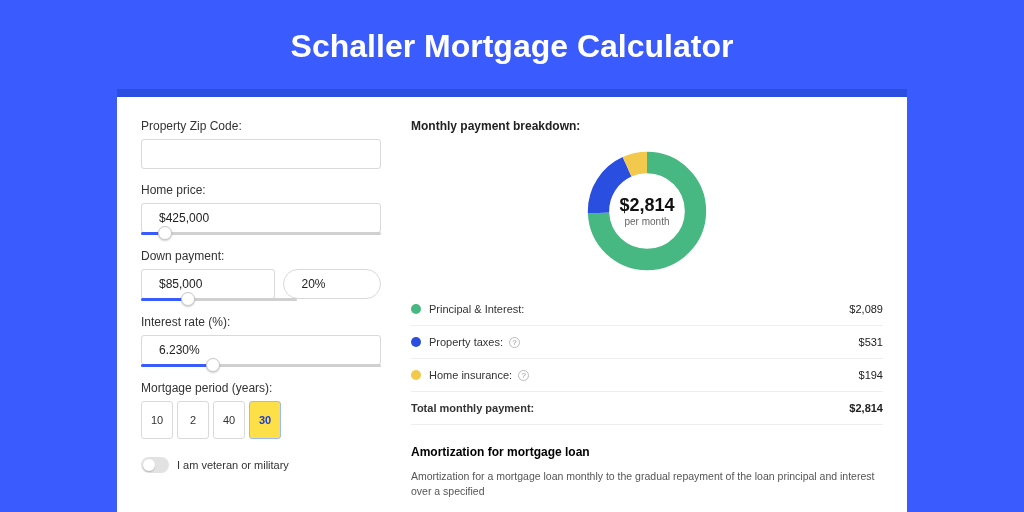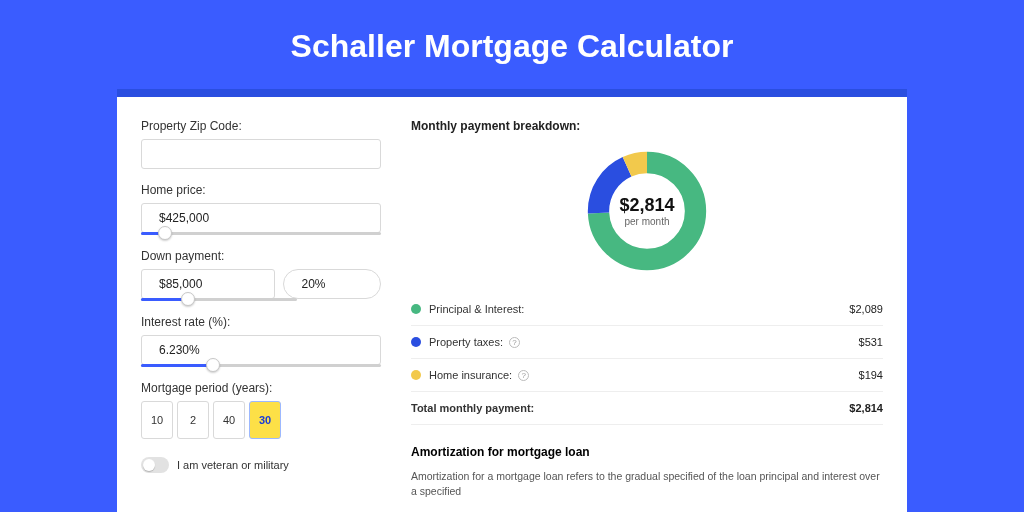--- a/index.html
+++ b/index.html
@@ -191,19 +191,19 @@
 
     <div class="line total-line">
       <span class="name">
             <span>Total monthly payment:</span>
           </span>
       <span class="val">$2,814</span>
     </div>
 
     <div class="amort">
       <h4>Amortization for mortgage loan</h4>
-      <p>Amortization for a mortgage loan refers to the gradual specified of the loan principal and interest over a specified</p>
+      <p>Amortization for a mortgage loan monthly to the gradual repayment of the loan principal and interest over a specified</p>
     </div>
 
   </div>
 
 </div>
 </div>
 
 </body></html>

